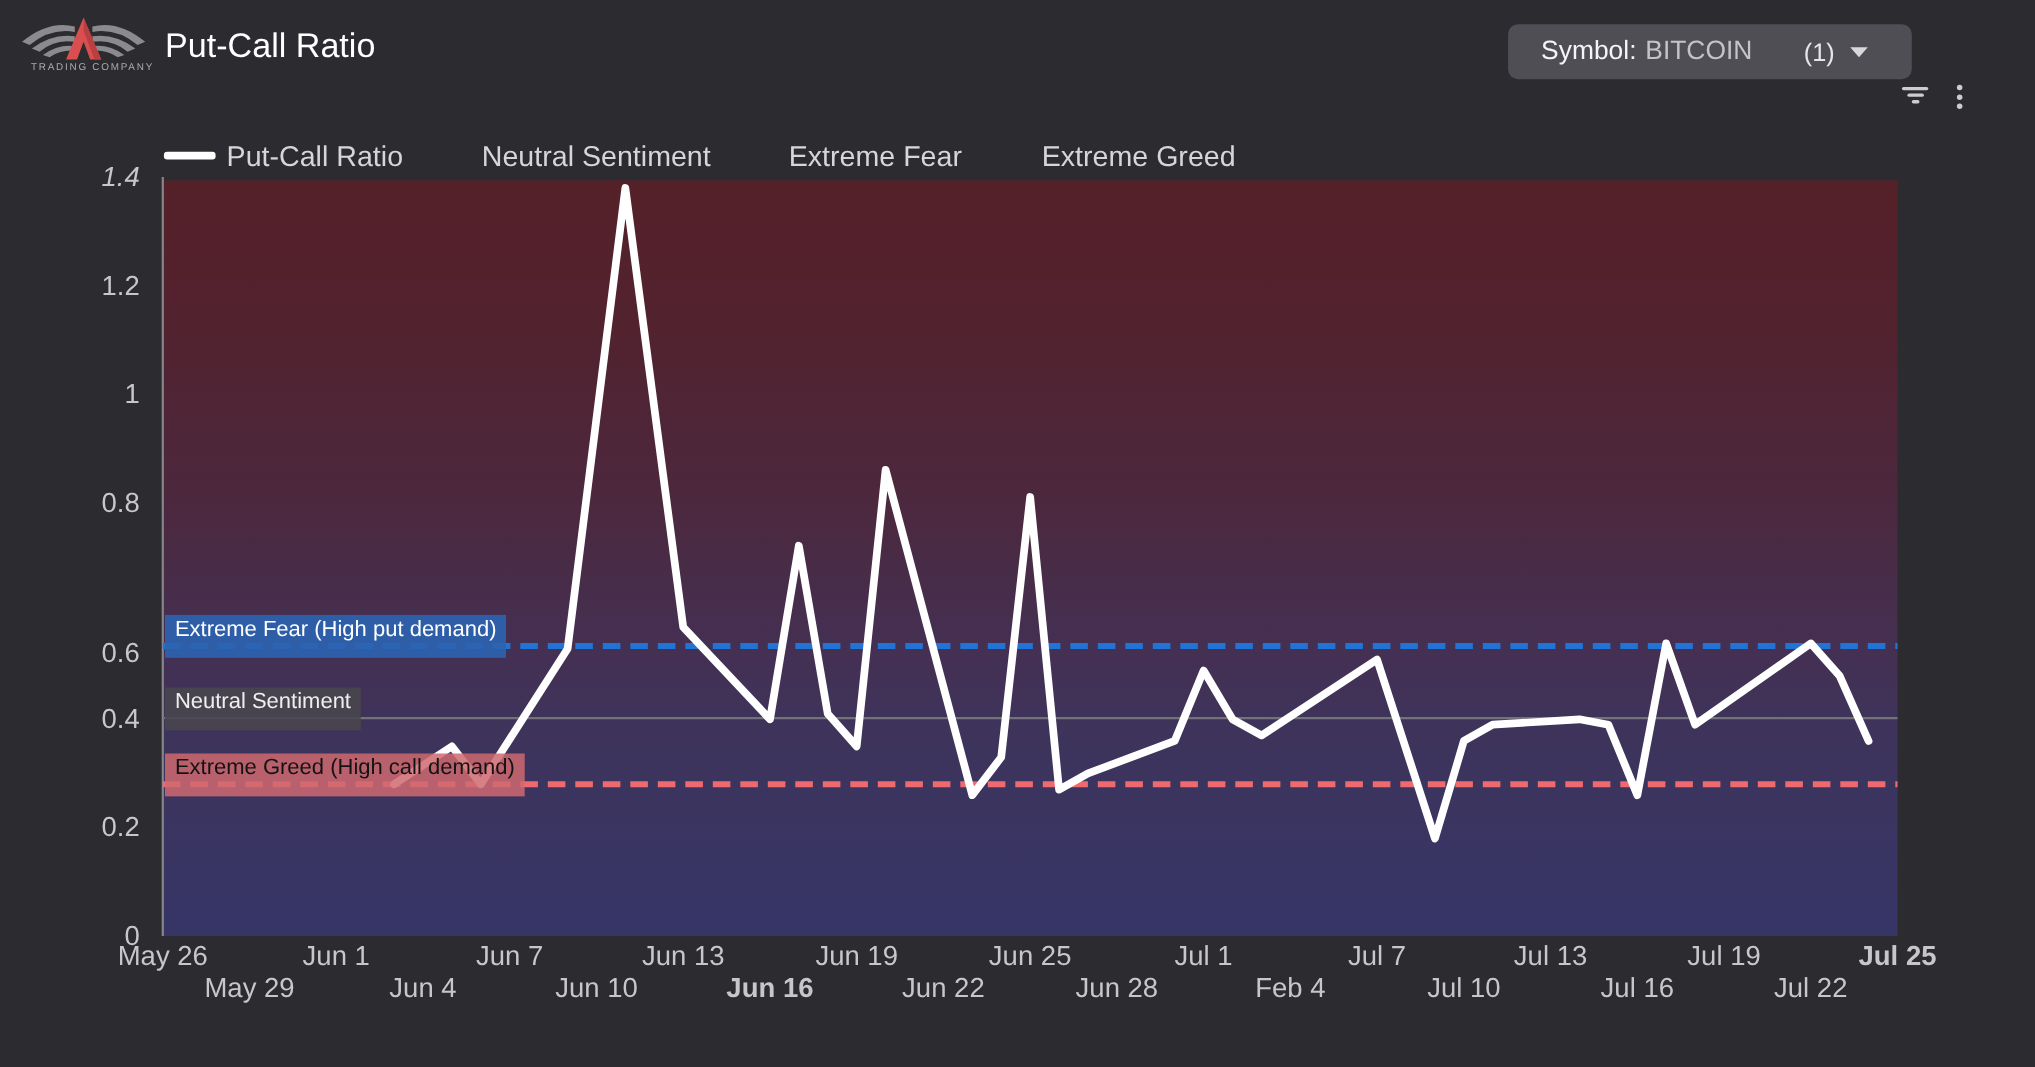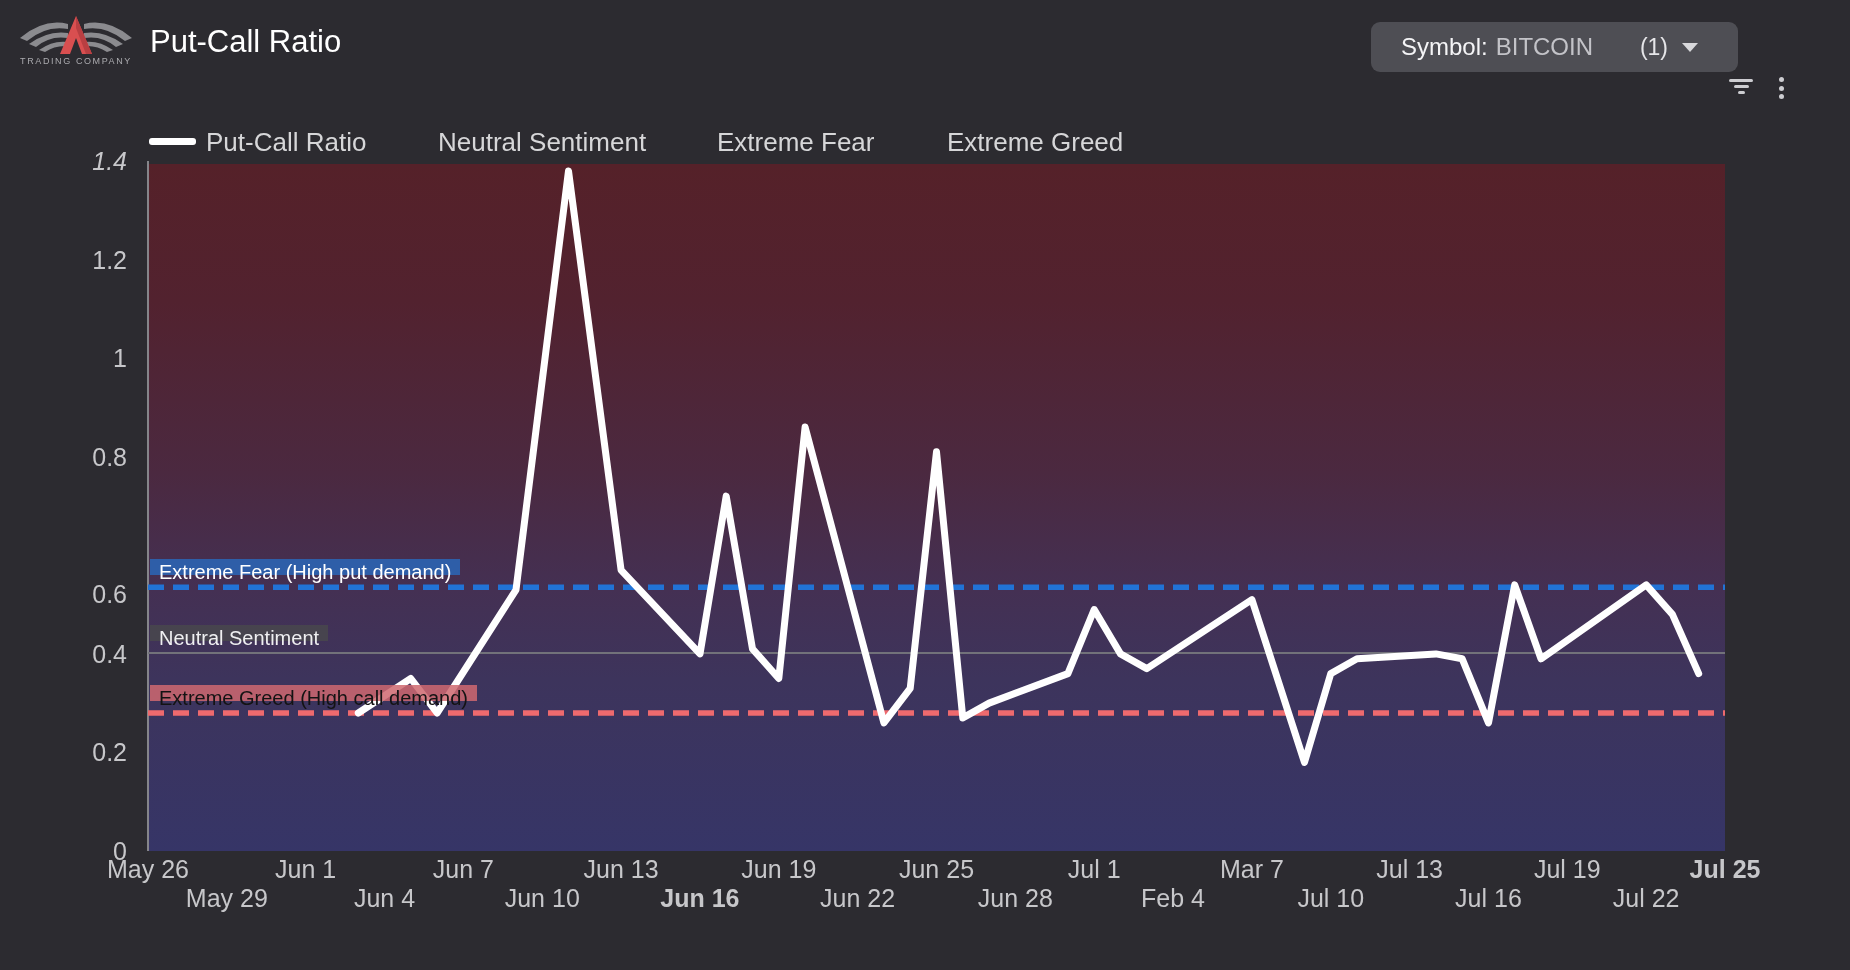--- a/index.html
+++ b/index.html
@@ -1,21 +1,21 @@
 <!DOCTYPE html>
 <html><head>
 <meta charset="utf-8">
 <style>
   html,body{margin:0;padding:0;background:#2c2b30;}
   .stage{position:relative;width:1850px;height:970px;background:#2c2b30;overflow:hidden;
          font-family:"Liberation Sans",sans-serif;}
   svg#chart-svg{position:absolute;left:0;top:0;z-index:1;}
   
   .logo{position:absolute;left:12px;top:12px;width:128px;height:62px;z-index:6;}
-  .logo .company{position:absolute;left:0;top:44px;width:128px;text-align:center;
+  .logo .company{position:absolute;left:0;top:44px;width:128px;text-align:right;
       font-size:9px;letter-spacing:1.6px;color:#ababaf;white-space:nowrap;}
   .page-title{position:absolute;left:150px;top:24px;font-size:31px;font-weight:500;color:#ffffff;z-index:6;}
   .symbol-btn{position:absolute;left:1371px;top:22px;width:367px;height:50px;background:#4e4e54;
       border-radius:9px;display:flex;align-items:center;justify-content:space-between;
       padding:0 40px 0 30px;box-sizing:border-box;z-index:6;cursor:pointer;}
   .symbol-btn .lbl{font-size:24px;color:#f4f4f6;}
   .symbol-btn .val{font-size:24px;color:#c3c3c8;margin-left:8px;}
   .symbol-btn .right{display:flex;align-items:center;gap:14px;}
   .symbol-btn .count{font-size:23px;color:#e6e6e9;}
   .caret{width:0;height:0;border-left:8px solid transparent;border-right:8px solid transparent;
@@ -25,21 +25,21 @@
   .kebab-icon{position:absolute;left:1773px;top:77px;width:16px;height:22px;z-index:6;cursor:pointer;
       display:flex;flex-direction:column;align-items:center;justify-content:space-between;}
   .kebab-icon i{width:5px;height:5px;border-radius:50%;background:#cdcdd1;}
   
   .legend-item{position:absolute;top:127px;font-size:26px;color:#d6d6d8;z-index:6;cursor:pointer;white-space:nowrap;}
   .legend-swatch{position:absolute;left:149px;top:138px;width:47px;height:7px;border-radius:3px;background:#ffffff;z-index:6;}
   
   .ytick{position:absolute;left:28px;width:99px;text-align:right;font-size:25px;color:#c7c7ca;z-index:4;}
   .xtick{position:absolute;width:130px;text-align:center;font-size:25px;color:#c7c7ca;z-index:4;}
   
-  .ref-label{position:absolute;left:150px;height:16px;line-height:27px;padding:0 9px;
+  .ref-label{position:absolute;left:150px;height:39px;line-height:27px;padding:0 9px;
       font-size:20px;z-index:5;white-space:nowrap;}
   .source-text{position:absolute;right:125px;top:908px;font-size:19px;font-style:italic;color:#b2b2b6;z-index:6;}
 </style>
 </head>
 <body>
 
 <div class="stage">
 
   <svg id="chart-svg" width="1850" height="970">
     <defs>
@@ -125,21 +125,21 @@
       <div class="xtick" style="left: 398.4px; top: 855px;">Jun 7</div>
       <div class="xtick" style="left: 477.25px; top: 884px;">Jun 10</div>
       <div class="xtick" style="left: 556.1px; top: 855px;">Jun 13</div>
       <div class="xtick" style="left: 634.95px; top: 884px; font-weight: bold;">Jun 16</div>
       <div class="xtick" style="left: 713.8px; top: 855px;">Jun 19</div>
       <div class="xtick" style="left: 792.65px; top: 884px;">Jun 22</div>
       <div class="xtick" style="left: 871.5px; top: 855px;">Jun 25</div>
       <div class="xtick" style="left: 950.35px; top: 884px;">Jun 28</div>
       <div class="xtick" style="left: 1029.2px; top: 855px;">Jul 1</div>
       <div class="xtick" style="left: 1108.05px; top: 884px;">Feb 4</div>
-      <div class="xtick" style="left: 1186.9px; top: 855px;">Mar 7</div>
+      <div class="xtick" style="left: 1186.9px; top: 855px;">Jul 7</div>
       <div class="xtick" style="left: 1265.75px; top: 884px;">Jul 10</div>
       <div class="xtick" style="left: 1344.6px; top: 855px;">Jul 13</div>
       <div class="xtick" style="left: 1423.45px; top: 884px;">Jul 16</div>
       <div class="xtick" style="left: 1502.3px; top: 855px;">Jul 19</div>
       <div class="xtick" style="left: 1581.15px; top: 884px;">Jul 22</div>
       <div class="xtick" style="left: 1660px; top: 855px; font-weight: bold;">Jul 25</div>
     </div>
 
   <div id="ref-labels">
       <div class="ref-label" style="top: 559.321px; background: rgba(45, 99, 176, 0.92); color: rgb(255, 255, 255);">Extreme Fear (High put demand)</div>

